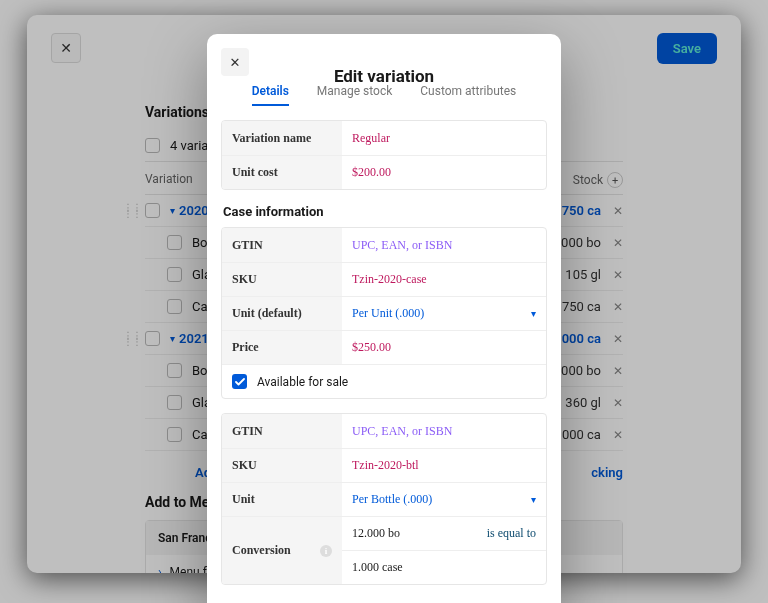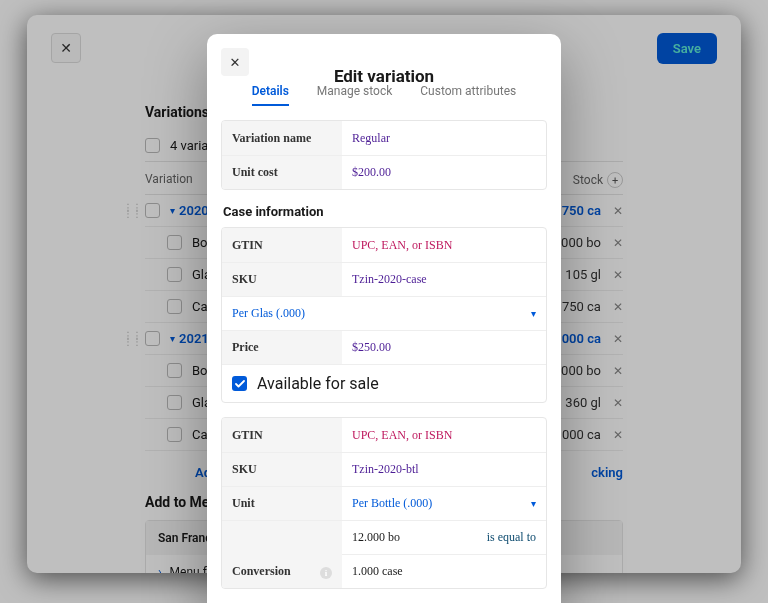--- a/index.html
+++ b/index.html
@@ -193,45 +193,45 @@
     padding: 9px 10px;
     font-size:12px;
     color:#333;
     font-weight:600;
     display:flex; align-items:center; gap:4px;
   }
   .f-value {
     flex:1;
     padding:0 10px;
     font-size:12px;
-    color:#4c1d95;
+    color:#be185d;
     display:flex; align-items:center;
     position:relative;
   }
-  .f-value.placeholder { color:#be185d;text-align:center; }
+  .f-value.placeholder { color:#8b5cf6;text-align:center; }
   .f-value.blue { color:#005ad9; font-weight:500; }
   .select-chev {
     position:absolute; right:10px; color:#005ad9; font-size:10px;
   }
   .info-dot {
     width:12px; height:12px; border-radius:50%;
     background:#ddd; color:#fff;
     font-size:9px; display:inline-flex;
     align-items:center; justify-content:center;
     margin-left:auto;
   }
   .sec-header {
     font-size:13px; font-weight:700;
     margin: 0 0 8px 2px;
   }
   .chk-row {
     display:flex; align-items:center;
     padding:9px 10px;
     border-top:1px solid #eee;
-    font-size:16px;
+    font-size:12px;
   }
   .chk-filled {
     width:15px; height:15px;
     background:#005ad9;
     border-radius:3px;
     margin-right:10px;
     display:flex; align-items:center; justify-content:center;
   }
   .chk-filled svg { display:block; }
 
@@ -399,22 +399,23 @@
   <div class="form-card">
     <div class="form-row">
       <div class="f-label">GTIN</div>
       <div class="f-value placeholder">UPC, EAN, or ISBN</div>
     </div>
     <div class="form-row">
       <div class="f-label">SKU</div>
       <div class="f-value">Tzin-2020-case</div>
     </div>
     <div class="form-row">
+      <div class="f-label">Unit (default)</div>
       <div class="f-value blue">
-        <span>Per Glas (.000)</span>
+        <span>Per Unit (.000)</span>
         <span class="select-chev">▾</span>
       </div>
     </div>
     <div class="form-row">
       <div class="f-label">Price</div>
       <div class="f-value">$250.00</div>
     </div>
     <div class="chk-row">
       <div class="chk-filled">
         <svg width="10" height="8" viewBox="0 0 10 8">
@@ -436,21 +437,21 @@
     </div>
     <div class="form-row" style="position:relative">
       <div class="f-label">Unit</div>
       <div class="f-value blue">
         <span>Per Bottle (.000)</span>
         <span class="select-chev">▾</span>
       </div>
 
     </div>
     <div class="form-row" style="align-items:stretch">
-      <div class="f-label" style="align-items:flex-end">
+      <div class="f-label" style="align-items:center">
         <span>Conversion</span>
         <span class="info-dot">i</span>
       </div>
       <div class="conv-col">
         <div class="conv-line">
           <span>12.000 bo</span>
           <span class="eq-text">is equal to</span>
         </div>
         <div class="conv-line">
           <span>1.000 case</span>

